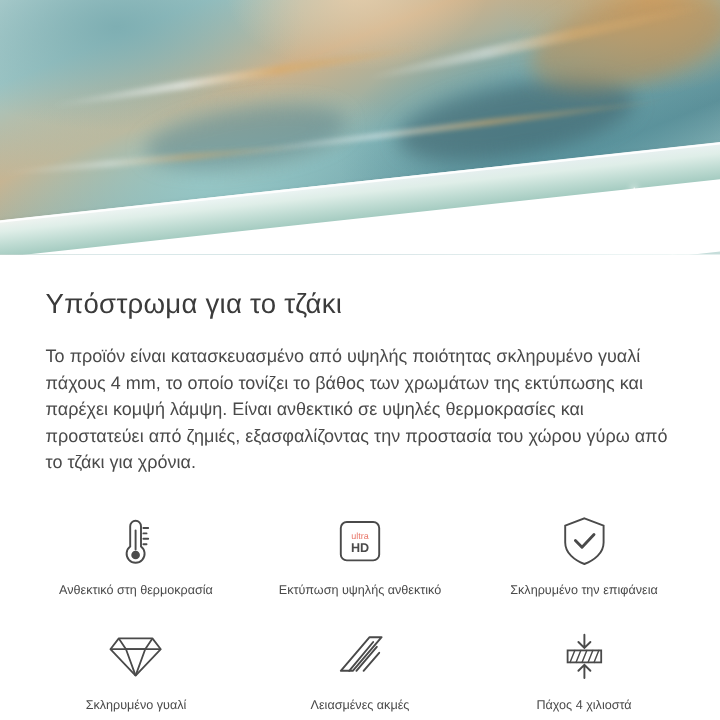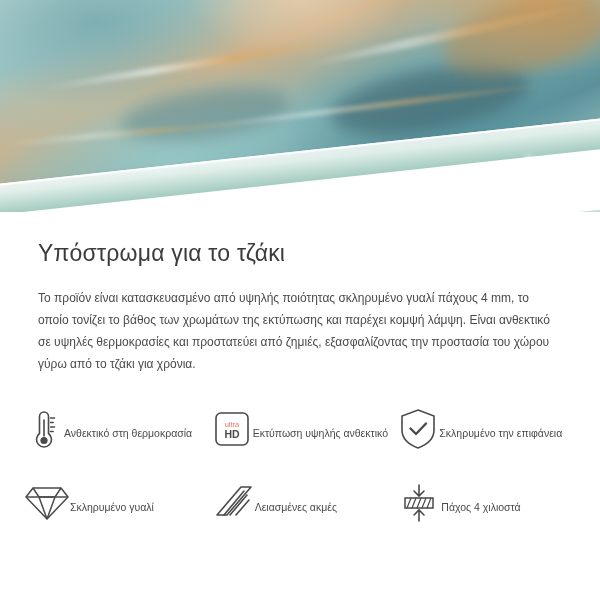--- a/index.html
+++ b/index.html
@@ -120,35 +120,36 @@
     color: #3b3b3b;
     font-size: 23px;
     line-height: 31px;
     font-weight: normal;
     margin: 0 0 18px 0;
     letter-spacing: .2px;
   }
   .headline .line2 { display: block; }
   .body-text {
     color: #4a4a4a;
-    font-size: 12px;
+    font-size: 15px;
     line-height: 22px;
     margin: 0;
     max-width: 530px;
   }
 
   
   .features {
     display: grid;
     grid-template-columns: repeat(3, 1fr);
     row-gap: 6px;
     padding: 22px 20px 0 20px;
   }
   .feature {
     display: flex;
+    flex-direction: column;
     align-items: center;
     justify-content: flex-start;
     padding: 6px 4px 10px 4px;
   }
   .feature-icon {
     height: 52px;
     display: flex;
     align-items: center;
     justify-content: center;
   }

